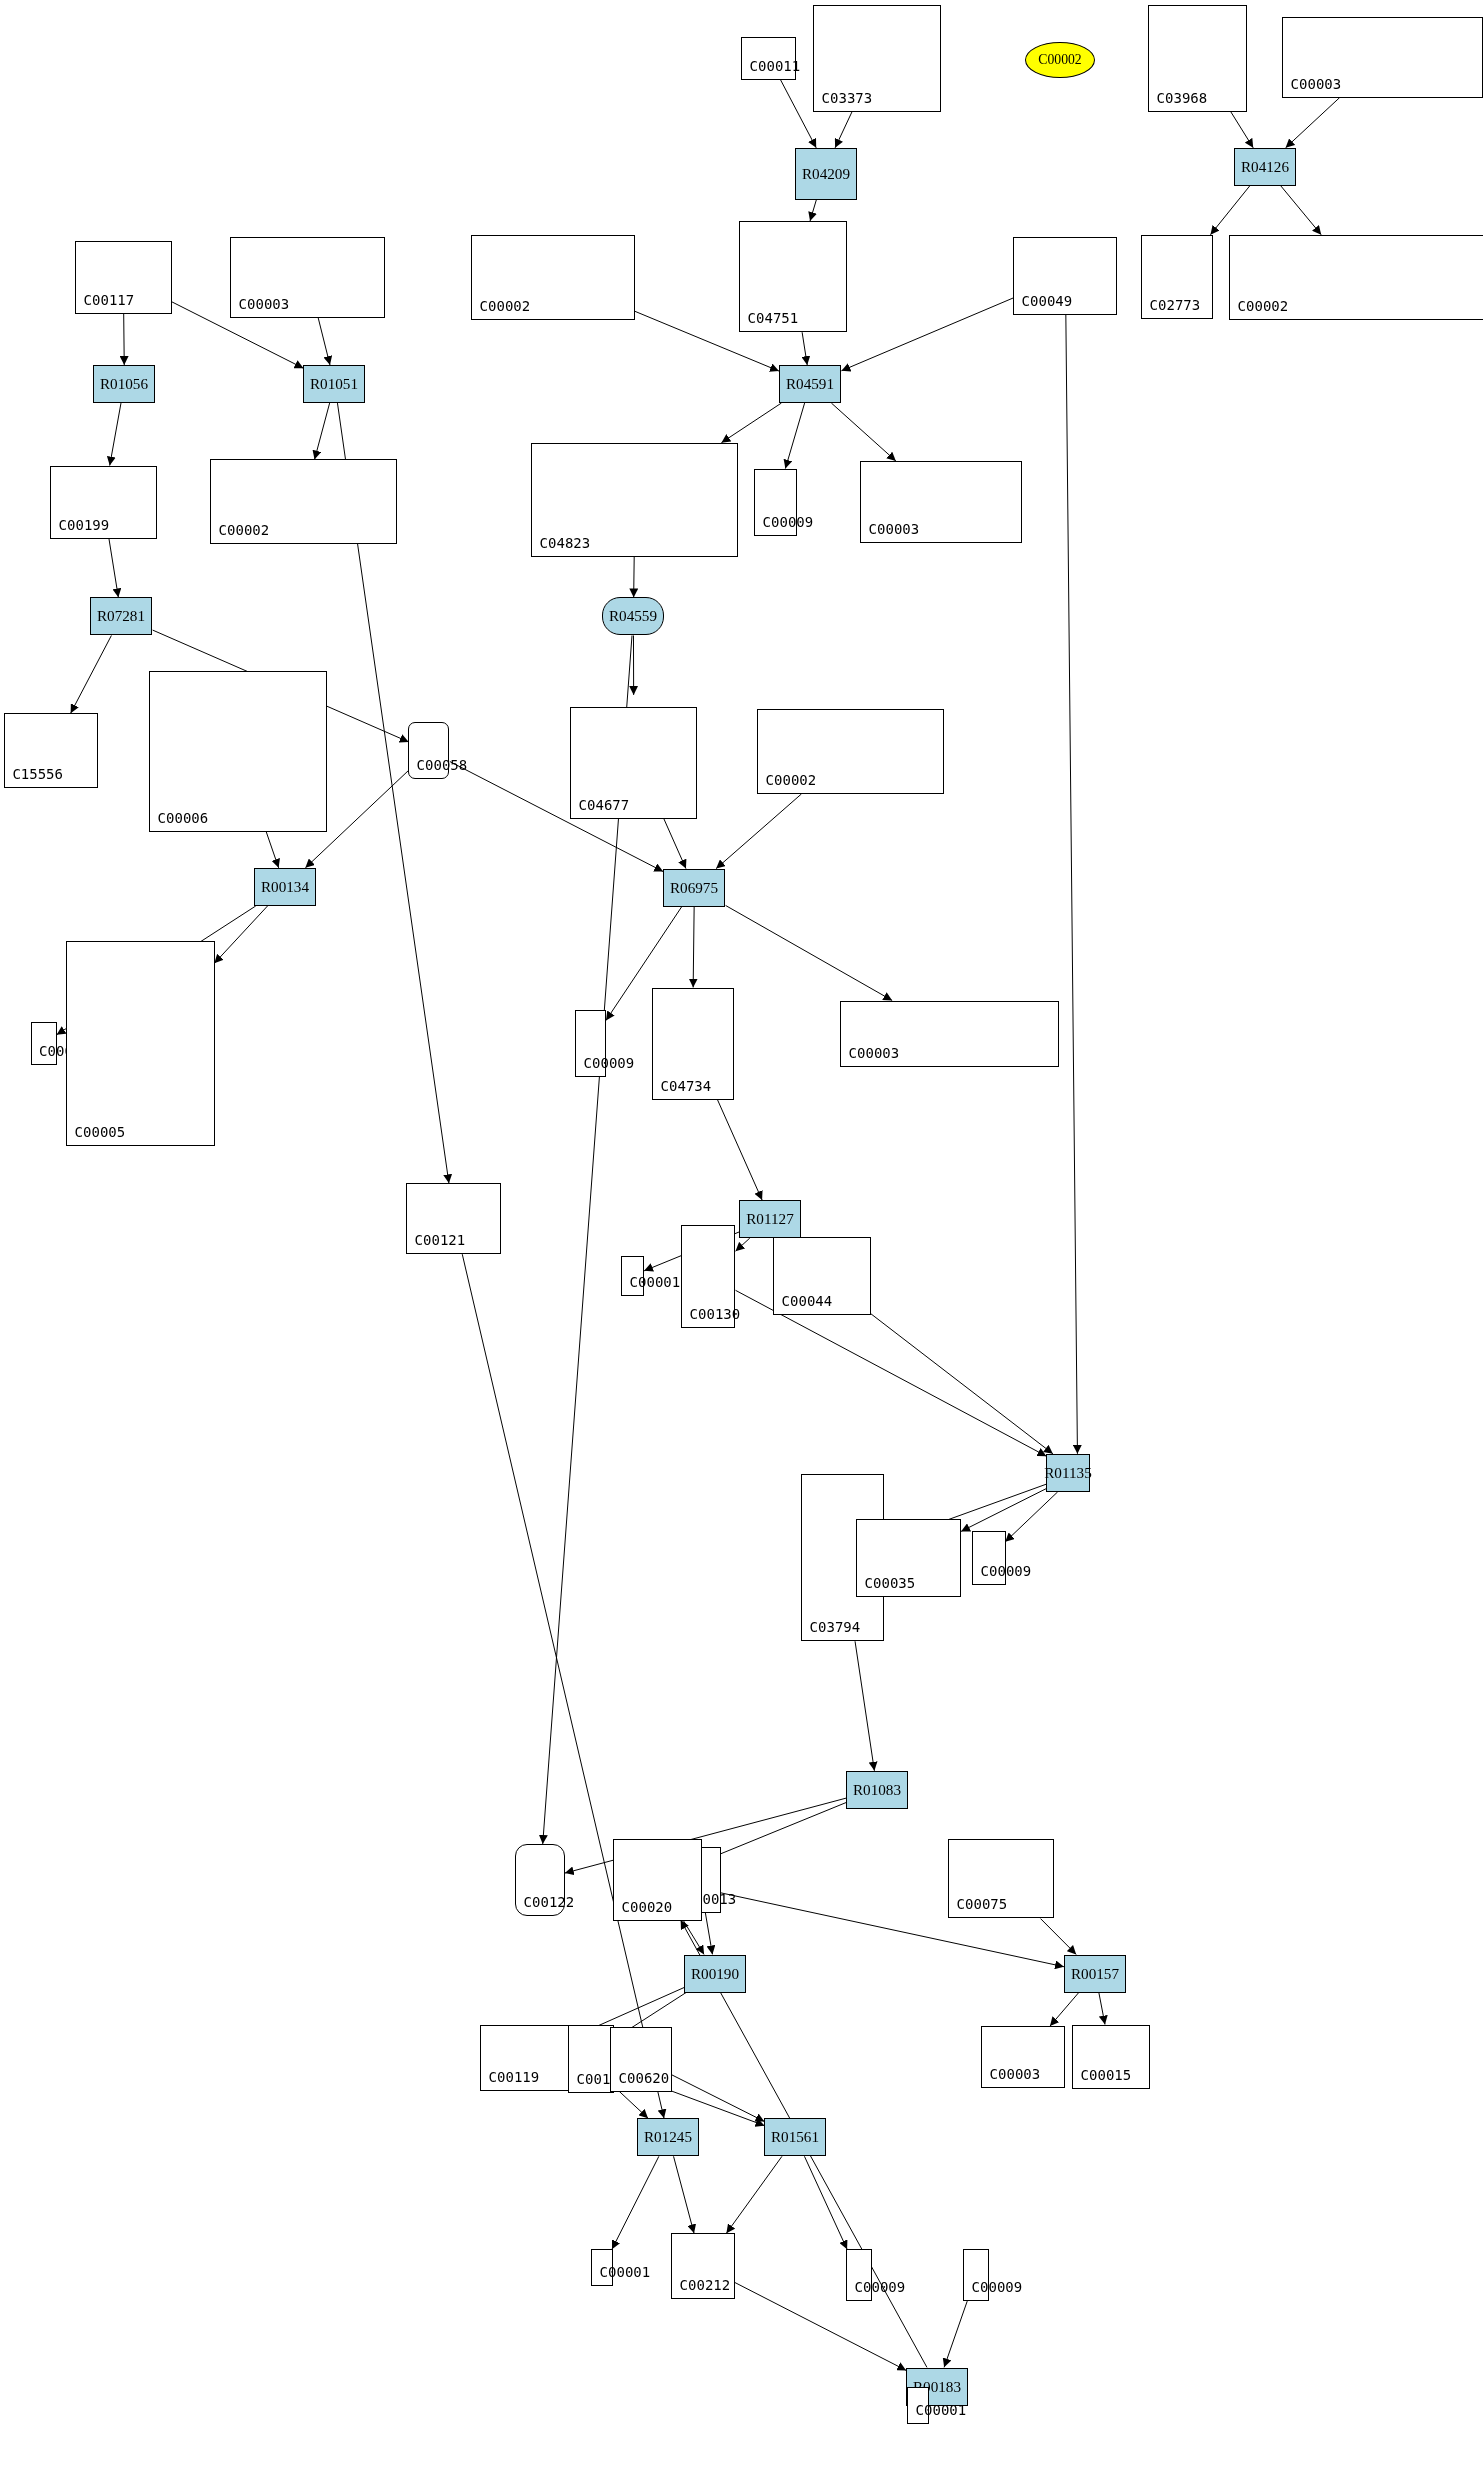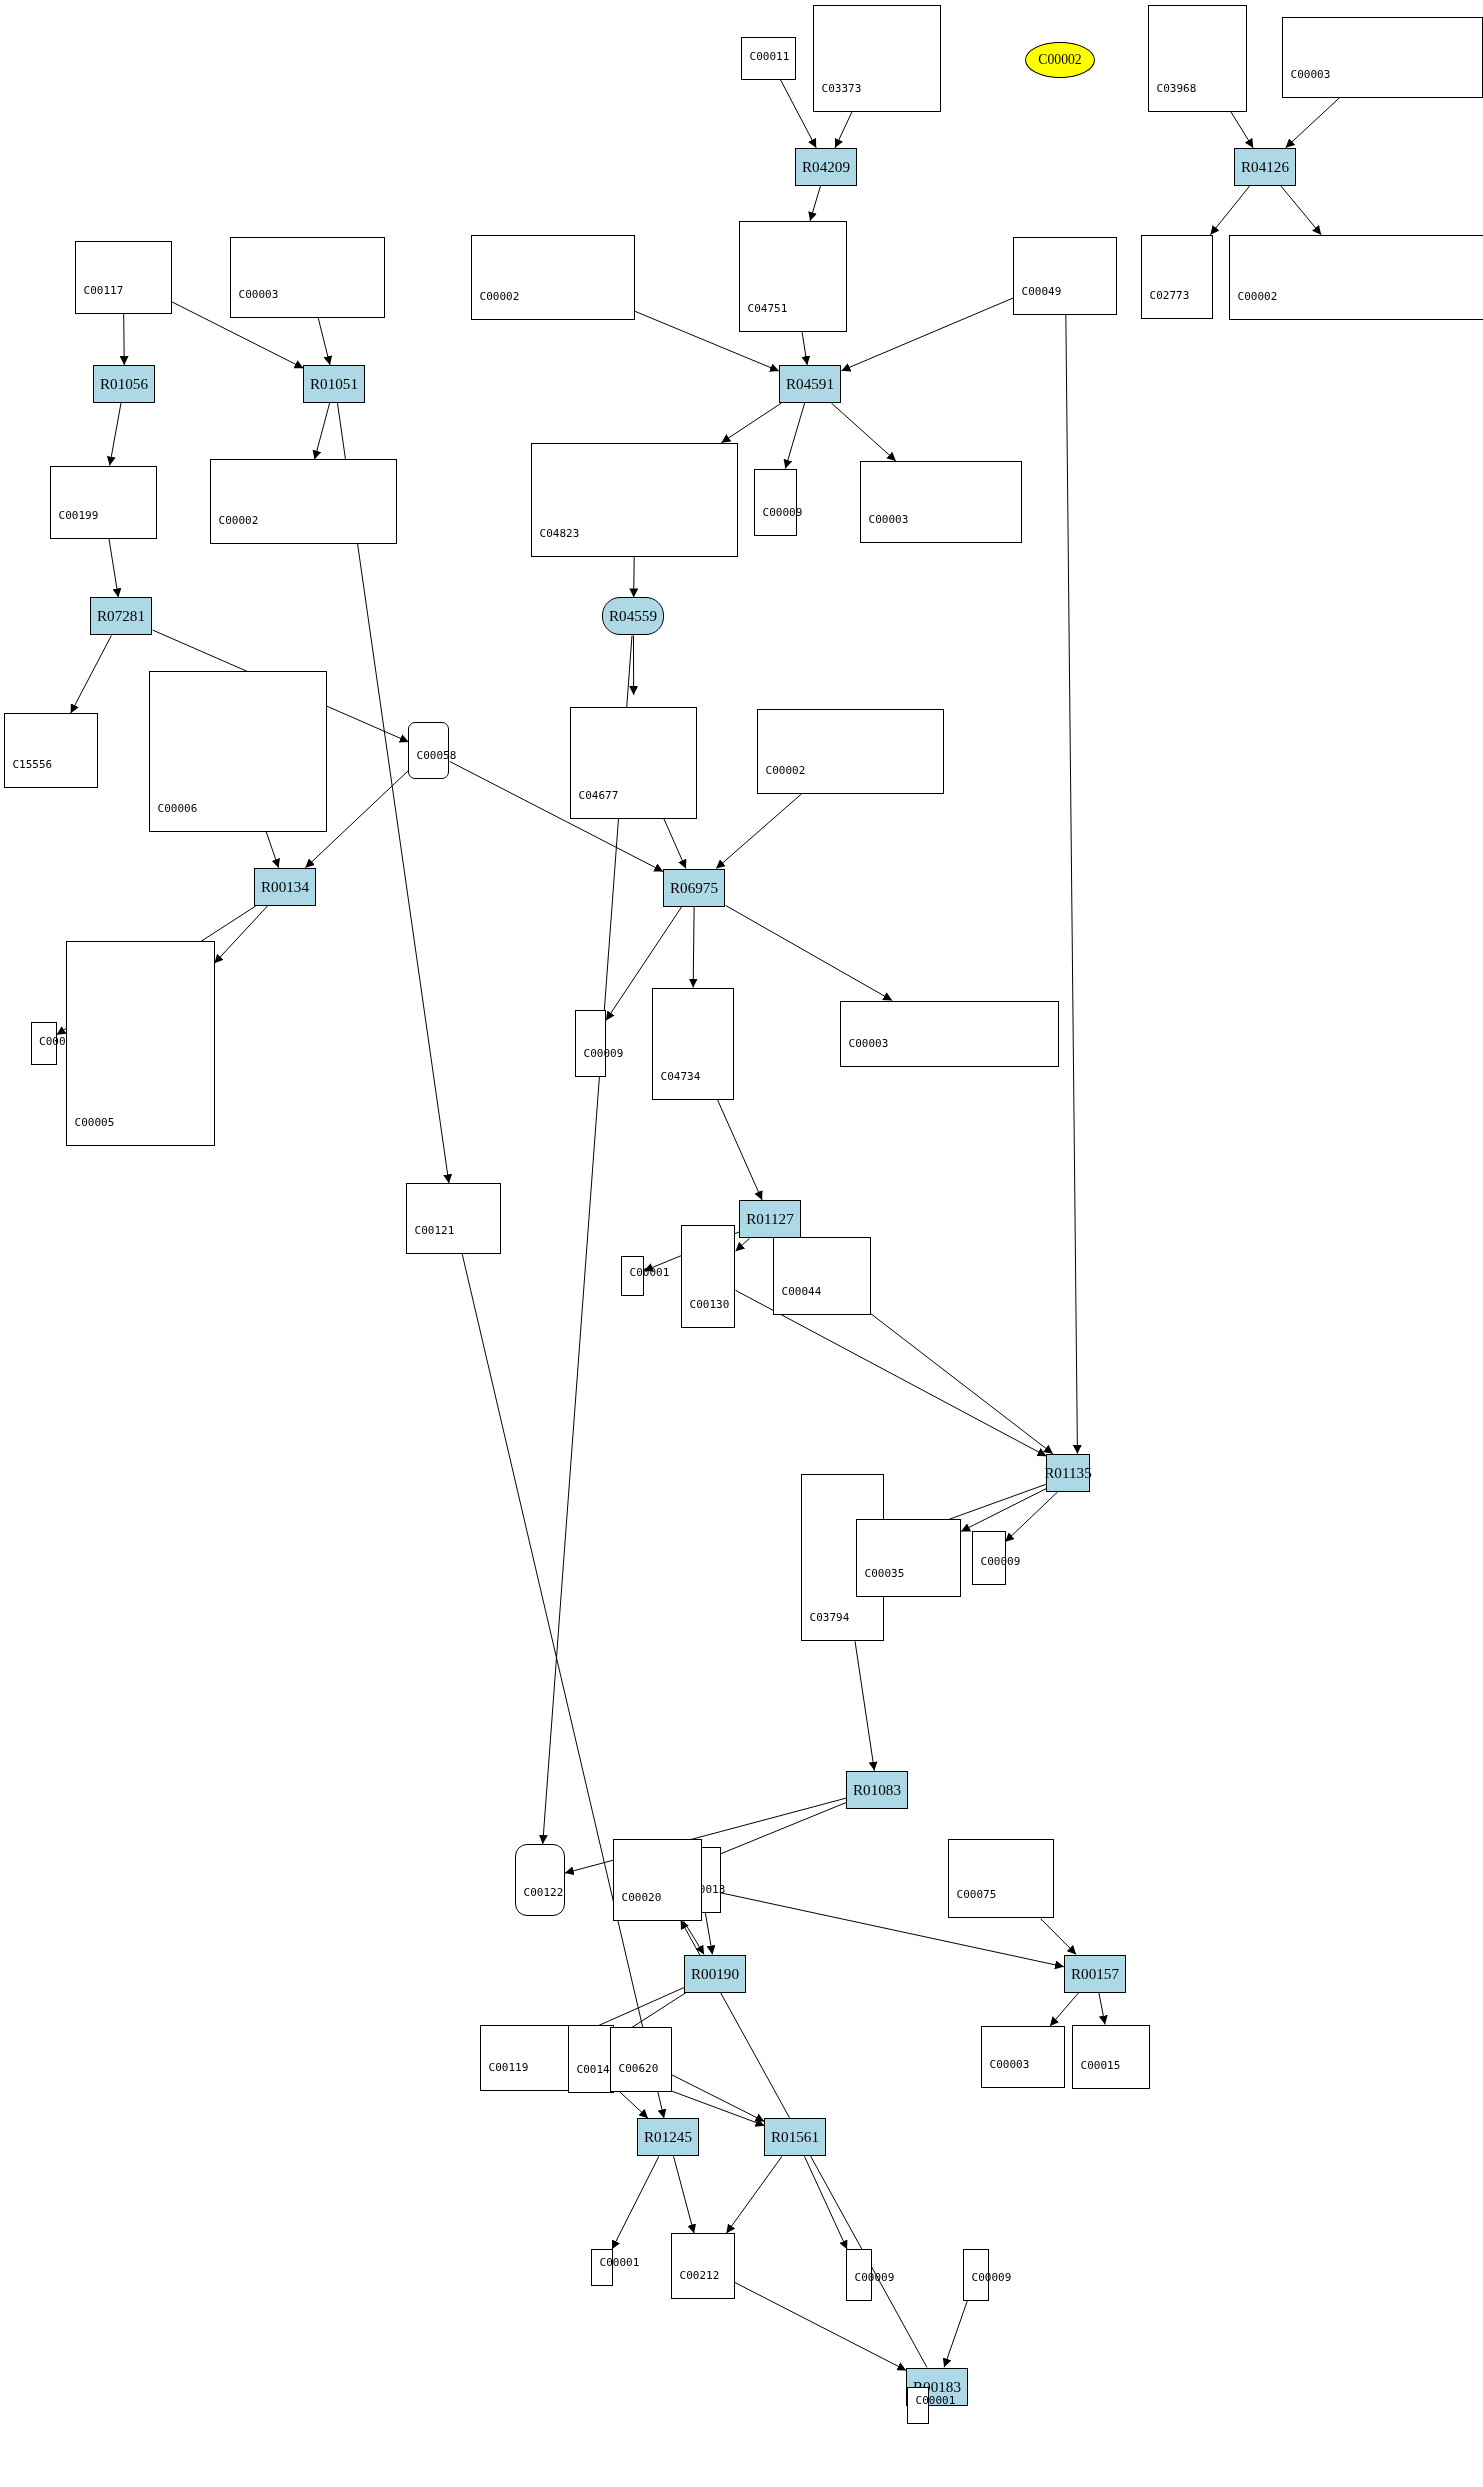--- a/index.html
+++ b/index.html
@@ -1,19 +1,19 @@
 <!DOCTYPE html>
 <html style="font-size:12.2px"><head>
 <meta charset="utf-8">
 <style>
   html, body { margin:0; padding:0; background:#ffffff; }
   body { width:1484px; height:2487px; position:relative; overflow:hidden; font-family:"DejaVu Sans", sans-serif; }
   #edges { position:absolute; left:0; top:0; width:1484px; height:2487px; }
   .cpd { position:absolute; border:1.5px solid #000; background:#fff; box-sizing:border-box; }
-  .cpd .cid { position:absolute; left:7.6px; bottom:16px; font-family:"DejaVu Sans Mono", monospace; font-size:11px; color:#000; }
+  .cpd .cid { position:absolute; left:7.6px; bottom:5px; font-family:"DejaVu Sans Mono", monospace; font-size:14px; color:#000; }
   .cpd .mol { position:absolute; left:0; top:0; right:0; bottom:18.3px; }
   .rxn { position:absolute; background:#add8e6; border:1.5px solid #000; box-sizing:border-box; display:flex; align-items:center; justify-content:center; font-family:"Liberation Serif", serif; font-size:15.2px; color:#000; }
   .query { position:absolute; background:#ffff00; border:1.1px solid #000; border-radius:50%; display:flex; align-items:center; justify-content:center; font-family:"Liberation Serif", serif; font-size:13.7px; color:#000; box-sizing:border-box; }
 </style>
 </head>
 <body>
 
 <svg id="edges" viewBox="0 0 1947 3264" width="1484" height="2487">
   <defs>
     <marker id="arrow" viewBox="0 0 10 10" refX="10" refY="5" markerWidth="9" markerHeight="9" orient="auto-start-reverse">
@@ -83,21 +83,21 @@
     <line x1="881" y1="2722.899262899263" x2="1003" y2="2784.348894348894" stroke="#000" stroke-width="1.3" marker-end="url(#arrow)"></line>
     <line x1="1025.9526627218934" y1="2830" x2="953.0414201183432" y2="2931" stroke="#000" stroke-width="1.3" marker-end="url(#arrow)"></line>
     <line x1="1055.46408839779" y1="2830" x2="1111.4088397790056" y2="2952" stroke="#000" stroke-width="1.3" marker-end="url(#arrow)"></line>
     <line x1="964" y1="2995.5454545454545" x2="1189" y2="3110.9675324675327" stroke="#000" stroke-width="1.3" marker-end="url(#arrow)"></line>
     <line x1="1269.123287671233" y1="3020" x2="1238.7328767123288" y2="3107" stroke="#000" stroke-width="1.3" marker-end="url(#arrow)"></line>
     <line x1="1216.2321562734785" y1="3107" x2="892.9631855747558" y2="2520" stroke="#000" stroke-width="1.3" marker-end="url(#arrow)"></line>
     <line x1="1205" y1="3157" x2="1219" y2="3143" stroke="#000" stroke-width="1.3" marker-end="url(#arrow)"></line>
   </svg>
 
 <div id="nodes">
-    <div class="rxn" style="left: 795px; top: 148px; width: 62px; height: 38px;">
+    <div class="rxn" style="left: 795px; top: 148px; width: 62px; height: 52px;">
       <span>R04209</span>
     </div>
     <div class="rxn" style="left: 1234px; top: 148px; width: 62px; height: 38px;">
       <span>R04126</span>
     </div>
     <div class="rxn" style="left: 93px; top: 365px; width: 62px; height: 38px;">
       <span>R01056</span>
     </div>
     <div class="rxn" style="left: 303px; top: 365px; width: 62px; height: 38px;">
       <span>R01051</span>

